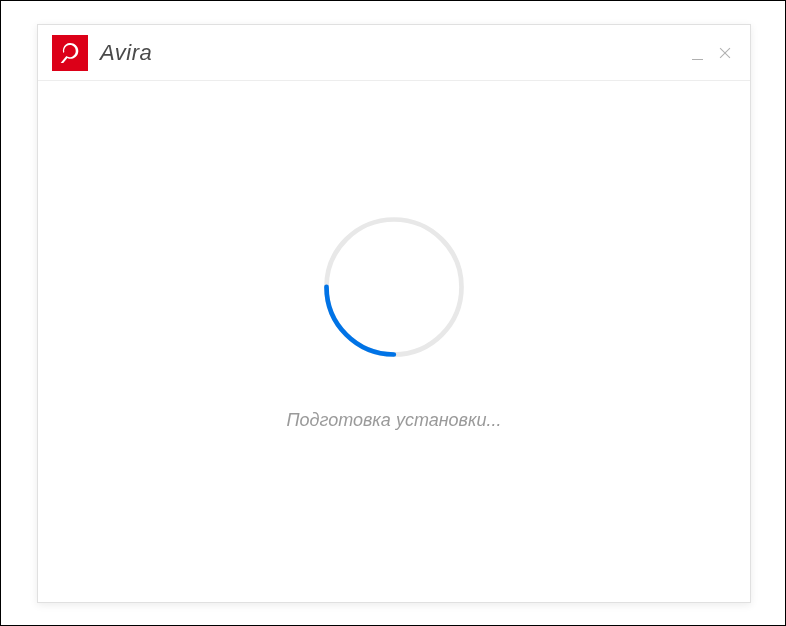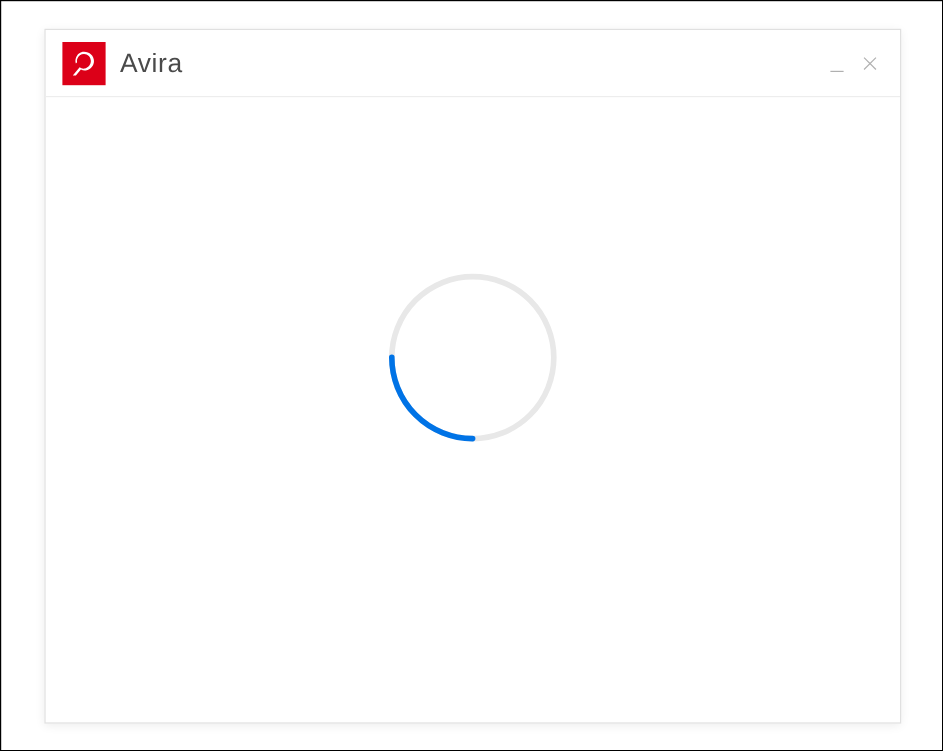--- a/index.html
+++ b/index.html
@@ -19,20 +19,21 @@
       position: absolute;
       top: 23px;
       left: 36px;
       width: 714px;
       height: 579px;
       background: #ffffff;
       border: 1px solid #e0e0e0;
       box-shadow: 0 2px 8px rgba(0,0,0,0.08);
       display: flex;
       flex-direction: column;
+      font-style: italic;
     }
     .titlebar {
       height: 56px;
       display: flex;
       align-items: center;
       padding: 0 14px;
       border-bottom: 1px solid #ededed;
     }
     .logo {
       width: 36px;
@@ -152,14 +153,15 @@
       <div class="close-btn"></div>
     </div>
   </div>
   <div class="content">
     <div class="spinner-wrap">
       <svg viewBox="0 0 160 160">
         <circle class="spinner-track" cx="80" cy="80" r="72"></circle>
         <circle class="spinner-arc" cx="80" cy="80" r="72"></circle>
       </svg>
     </div>
+    <div class="status-text">Подготовка установки...</div>
   </div>
 </div>
 
 </body></html>

